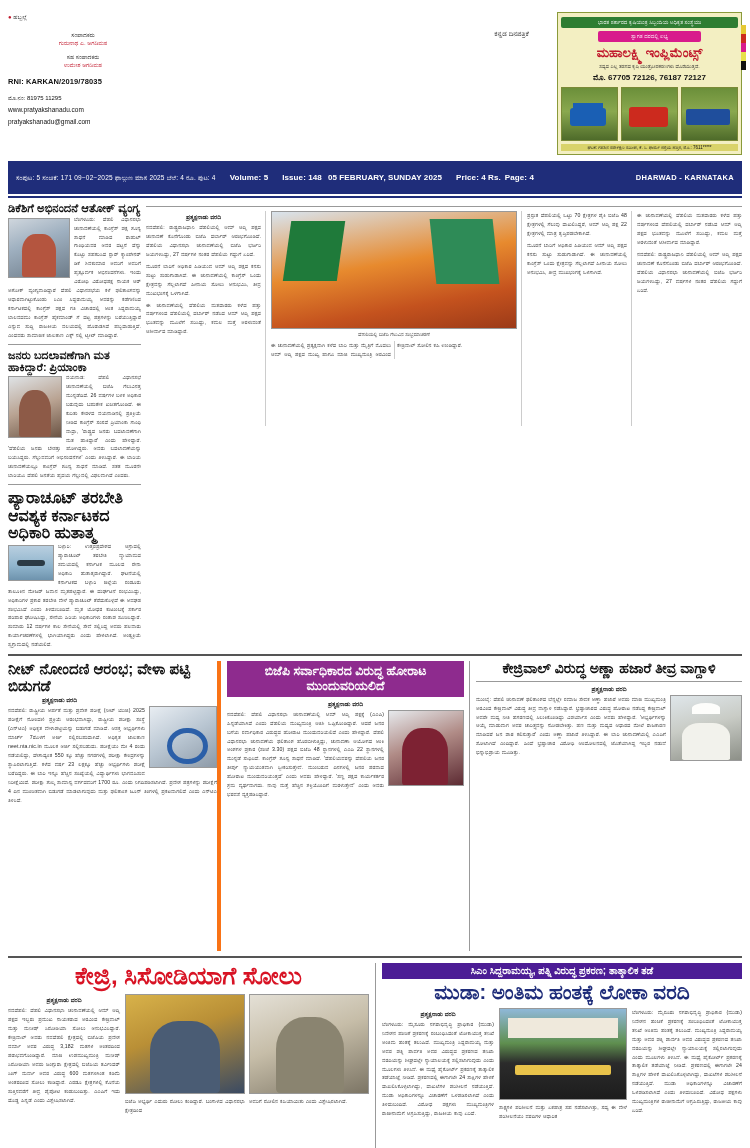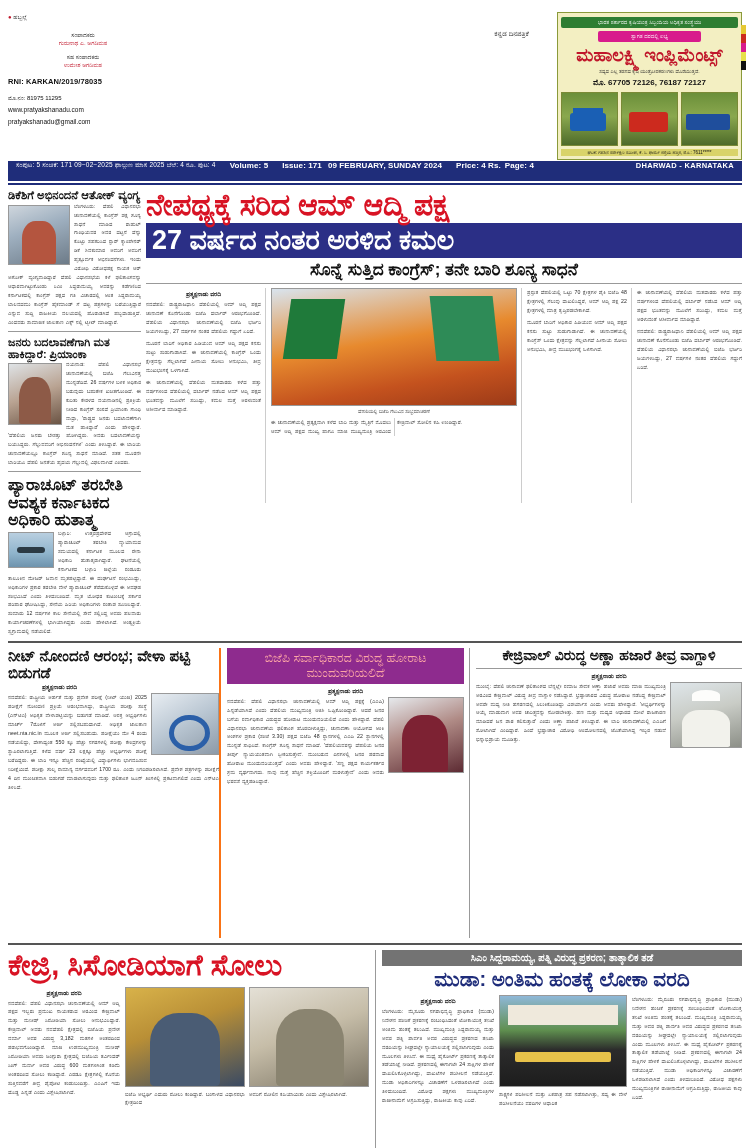--- a/index.html
+++ b/index.html
@@ -35,56 +35,56 @@
     font-family: "Liberation Sans", sans-serif;
     text-shadow: 0.5px 0.5px 0 #a60d1b;
   }
   .logo-sub-kn { font-size: 7px; color: #111; margin-top: 10px; margin-right: 28px; text-align: right; }
   .logo-sub-en { font-size: 7.5px; font-weight: bold; color: #111; letter-spacing: .2px; margin-top: 2px; }
 
   .mh-right { flex: 0 0 185px; padding-top: 6px; }
   .ad-box { border: 1px solid #8a9a3a; background: #f3efc2; padding: 4px 3px 3px 3px; position: relative; }
   .ad-l1 { background: #2e7d32; color: #fff; font-size: 5.5px; text-align: center; padding: 2px 1px; border-radius: 2px; }
   .ad-l2 { background: #d81b8c; color: #fff; font-size: 5.5px; text-align: center; padding: 2px 1px; margin: 3px auto; width: 58%; border-radius: 2px; }
-  .ad-title { color: #c0162a; font-size: 18px; font-weight: bold; text-align: center; margin: 3px 0 2px; }
+  .ad-title { color: #c0162a; font-size: 13px; font-weight: bold; text-align: center; margin: 3px 0 2px; }
   .ad-desc { font-size: 5px; color: #222; text-align: center; line-height: 1.3; }
   .ad-phone { font-size: 8px; font-weight: bold; color: #111; text-align: center; margin: 3px 0 4px; }
   .ad-imgs { display: flex; gap: 3px; }
   .ad-img { flex: 1; height: 54px; border: 1px solid #7a8a36; position: relative; overflow: hidden;
             background: linear-gradient(180deg,#6b8f3a 0%, #8aa84e 45%, #4e6b2a 100%); }
   .ad-img.a::after { content:""; position:absolute; left:14%; top:40%; width:66%; height:34%; background:#1a5fb4; border-radius:3px; box-shadow: 0 -8px 0 -3px #1a5fb4; }
   .ad-img.b::after { content:""; position:absolute; left:12%; top:38%; width:72%; height:38%; background:#cc2a1e; border-radius:3px; }
   .ad-img.c::after { content:""; position:absolute; left:8%; top:42%; width:80%; height:30%; background:#1f4e9c; border-radius:2px; }
   .ad-foot { font-size: 4.5px; color: #111; text-align: center; margin-top: 3px; background: #d9d36a; padding: 1px; }
   .ad-colorbar { position: absolute; right: -5px; top: 12px; width: 5px; }
   .ad-colorbar i { display: block; width: 5px; height: 9px; }
 
   
   .datebar {
-    background: #1f2d7a; color: #fff; height: 20px;
-    display: flex; padding: 0 8px; margin-top: 5px;
+    background: #1f2d7a; color: #fff; height: 33px;
+    display: flex; align-items: center; padding: 0 8px; margin-top: 5px;
     font-size: 7px; gap: 0;
   }
   .db-kn { font-size: 6.5px; letter-spacing: .2px; }
   .db-en { font-size: 8px; font-weight: bold; margin-left: 14px; letter-spacing: .1px; }
   .db-place { margin-left: auto; font-size: 7.5px; font-weight: bold; letter-spacing: .3px; }
   .rule-thick { border-top: 2px solid #1f2d7a; margin: 2px 0 4px; }
 
   
   .body-grid { display: flex; gap: 5px; }
   .col-left { flex: 0 0 133px; }
   .col-main { flex: 1; }
 
   
   .hl-red { color: #d81324; font-weight: bold; line-height: 1.08; }
   .hl-blue { color: #1f2d7a; font-weight: bold; line-height: 1.08; }
   .hl-black { color: #111; font-weight: bold; line-height: 1.1; }
   .hl-band-blue { background: #2b2f86; color: #fff; font-weight: bold; padding: 2px 6px; line-height: 1.12; }
-  .hl-band-purple { background: #8e2b8e; color: #fca5a5; font-weight: normal; padding: 3px 21px; line-height: 1.18; text-align: center; }
-  .hl-band-red { background: #737373; color: #fff; font-weight: bold; padding: 2px 5px; line-height: 1.2; text-align: center; }
+  .hl-band-purple { background: #8e2b8e; color: #ffffff; font-weight: bold; padding: 3px 21px; line-height: 1.18; text-align: center; }
+  .hl-band-red { background: #4c1d95; color: #fff; font-weight: bold; padding: 2px 5px; line-height: 1.2; text-align: center; }
 
   .byline { font-size: 6px; font-weight: bold; color: #222; text-align: center; margin: 3px 0 2px; }
 
   
   .txt { font-size: 5.2px; color: #2a2a2a; text-align: justify; line-height: 1.72; letter-spacing: .1px; hyphens: auto; word-spacing: .4px; }
 
   .photo { position: relative; overflow: hidden; border: 1px solid #999; }
 
   
   .ph-ashok { background: linear-gradient(160deg,#cfd6dd 0%,#9fb0c0 40%,#6d7b88 100%); }
@@ -168,22 +168,22 @@
           <div class="ad-img c"></div>
         </div>
         <div class="ad-foot">ಘಟಕ: ಗದಗಿನ ಸರ್ವೇಕ್ಷಣ ಸಮೀಪ, ಕೆ. ಸಿ. ಫಾರ್ಮ ರಸ್ತೆಯ ಹತ್ತಿರ, ಮೊ.: 7611*****</div>
       </div>
     </div>
   </div>
 
   <div class="datebar">
     <span class="db-kn">ಸಂಪುಟ: 5   ಸಂಚಿಕೆ: 171   09−02−2025   ಫಾಲ್ಗುಣ ಮಾಸ 2025   ಬೆಲೆ: 4 ರೂ.   ಪುಟ: 4</span>
     <span class="db-en">Volume: 5</span>
-    <span class="db-en">Issue: 171</span>
-    <span class="db-en" style="margin-left:6px">09 FEBRUARY, SUNDAY 2024</span>
+    <span class="db-en">Issue: 148</span>
+    <span class="db-en" style="margin-left:6px">05 FEBRUARY, SUNDAY 2025</span>
     <span class="db-en" style="">Price: 4 Rs.</span>
     <span class="db-en" style="margin-left:4px">Page: 4</span>
     <span class="db-place">DHARWAD - KARNATAKA</span>
   </div>
   <div class="rule-thick"></div>
 
   <div class="body-grid">
 
     <div class="col-left">
 
@@ -205,25 +205,20 @@
 
       <div>
         <div class="hl-black" style="font-size:16px">ಪ್ಯಾರಾಚೂಟ್ ತರಬೇತಿ ಆವಶ್ಯಕ ಕರ್ನಾಟಕದ ಅಧಿಕಾರಿ ಹುತಾತ್ಮ</div>
         <div class="photo ph-heli" style="width:46px;height:36px;float:left;margin:3px 4px 2px 0"></div>
         <div class="txt">ಬಳ್ಳಾರಿ: ಉತ್ತರಪ್ರದೇಶದ ಆಗ್ರಾದಲ್ಲಿ ಪ್ಯಾರಾಚೂಟ್ ತರಬೇತಿ ವ್ಯಾಯಾಮದ ಸಮಯದಲ್ಲಿ ಕರ್ನಾಟಕ ಮೂಲದ ಸೇನಾ ಅಧಿಕಾರಿ ಹುತಾತ್ಮರಾಗಿದ್ದಾರೆ. ಘಟನೆಯಲ್ಲಿ ಕರ್ನಾಟಕದ ಬಳ್ಳಾರಿ ಜಿಲ್ಲೆಯ ಸಂಡೂರು ತಾಲೂಕಿನ ಮೇಜರ್ ಜವಾನ ಮೃತಪಟ್ಟಿದ್ದಾರೆ. ಈ ದುರ್ಘಟನೆ ಸಂಭವಿಸಿದ್ದು, ಅಧಿಕಾರಿಗಳ ಪ್ರಕಾರ ತರಬೇತಿ ವೇಳೆ ಪ್ಯಾರಾಚೂಟ್ ತೆರೆದುಕೊಳ್ಳದೆ ಈ ಅವಘಡ ಸಂಭವಿಸಿದೆ ಎಂದು ತಿಳಿದುಬಂದಿದೆ. ಮೃತ ಯೋಧರ ಕುಟುಂಬಕ್ಕೆ ಸರ್ಕಾರ ಪರಿಹಾರ ಘೋಷಿಸಿದ್ದು, ಸೇನೆಯ ಹಿರಿಯ ಅಧಿಕಾರಿಗಳು ಸಂತಾಪ ಸೂಚಿಸಿದ್ದಾರೆ. ಸುಮಾರು 12 ವರ್ಷಗಳ ಕಾಲ ಸೇನೆಯಲ್ಲಿ ಸೇವೆ ಸಲ್ಲಿಸಿದ್ದ ಅವರು ಹಲವಾರು ಕಾರ್ಯಾಚರಣೆಗಳಲ್ಲಿ ಭಾಗಿಯಾಗಿದ್ದರು ಎಂದು ಹೇಳಲಾಗಿದೆ. ಅಂತ್ಯಕ್ರಿಯೆ ಸ್ವಗ್ರಾಮದಲ್ಲಿ ನಡೆಯಲಿದೆ.</div>
       </div>
     </div>
 
     <div class="col-main">
 
-      <div>
-        <div class="hl-red" style="font-size:30px;letter-spacing:-.3px">ನೇಪಥ್ಯಕ್ಕೆ ಸರಿದ ಆಮ್ ಆದ್ಮಿ ಪಕ್ಷ</div>
-        <div class="hl-band-blue" style="font-size:27px;margin-top:2px">27 ವರ್ಷದ ನಂತರ ಅರಳಿದ ಕಮಲ</div>
-        <div class="hl-black" style="font-size:17px;margin-top:3px;text-align:center">ಸೊನ್ನೆ ಸುತ್ತಿದ ಕಾಂಗ್ರೆಸ್; ತನೇ ಬಾರಿ ಶೂನ್ಯ ಸಾಧನೆ</div>
-      </div>
 
       <div class="hrule"></div>
 
       <div style="display:flex;gap:5px;height:215px;overflow:hidden">
 
         <div style="flex:0 0 120px;border-right:1px solid #ccc;padding-right:4px">
           <div class="byline">ಪ್ರತ್ಯಕ್ಷನಾಡು ವರದಿ</div>
           <div class="txt">ನವದೆಹಲಿ: ರಾಷ್ಟ್ರರಾಜಧಾನಿ ದೆಹಲಿಯಲ್ಲಿ ಆಮ್ ಆದ್ಮಿ ಪಕ್ಷದ ಚುನಾವಣೆ ಕೊನೆಗೊಂಡು ಬಿಜೆಪಿ ದರ್ಬಾರ್ ಆರಂಭಗೊಂಡಿದೆ. ದೆಹಲಿಯ ವಿಧಾನಸಭಾ ಚುನಾವಣೆಯಲ್ಲಿ ಬಿಜೆಪಿ ಭರ್ಜರಿ ಜಯಗಳಿಸಿದ್ದು, 27 ವರ್ಷಗಳ ನಂತರ ದೆಹಲಿಯ ಗದ್ದುಗೆ ಏರಿದೆ.</div>
           <div class="txt" style="margin-top:3px">ಮೂರನೆ ಬಾರಿಗೆ ಅಧಿಕಾರ ಹಿಡಿಯುವ ಆಮ್ ಆದ್ಮಿ ಪಕ್ಷದ ಕನಸು ಸುಟ್ಟು ಸುಡುಗಾಡಾಗಿದೆ. ಈ ಚುನಾವಣೆಯಲ್ಲಿ ಕಾಂಗ್ರೆಸ್ ಒಂದು ಕ್ಷೇತ್ರವನ್ನು ಗೆಲ್ಲಲಾಗದೆ ಹೀನಾಯ ಸೋಲು ಅನುಭವಿಸಿ, ತೀವ್ರ ಮುಖಭಂಗಕ್ಕೆ ಒಳಗಾಗಿದೆ.</div>
           <div class="txt" style="margin-top:3px">ಈ ಚುನಾವಣೆಯಲ್ಲಿ ದೆಹಲಿಯ ಮತದಾರರು ಕಳೆದ ಹತ್ತು ವರ್ಷಗಳಿಂದ ದೆಹಲಿಯಲ್ಲಿ ದರ್ಬಾರ್ ನಡೆಸಿದ ಆಮ್ ಆದ್ಮಿ ಪಕ್ಷದ ಭೂತವನ್ನು ಮೂಲೆಗೆ ಸರಿಸಿದ್ದು, ಕಮಲ ಮತ್ತೆ ಅರಳುವಂತೆ ಆಶೀರ್ವಾದ ಮಾಡಿದ್ದಾರೆ.</div>
@@ -245,21 +240,21 @@
           <div class="txt" style="margin-top:3px">ನವದೆಹಲಿ: ರಾಷ್ಟ್ರರಾಜಧಾನಿ ದೆಹಲಿಯಲ್ಲಿ ಆಮ್ ಆದ್ಮಿ ಪಕ್ಷದ ಚುನಾವಣೆ ಕೊನೆಗೊಂಡು ಬಿಜೆಪಿ ದರ್ಬಾರ್ ಆರಂಭಗೊಂಡಿದೆ. ದೆಹಲಿಯ ವಿಧಾನಸಭಾ ಚುನಾವಣೆಯಲ್ಲಿ ಬಿಜೆಪಿ ಭರ್ಜರಿ ಜಯಗಳಿಸಿದ್ದು, 27 ವರ್ಷಗಳ ನಂತರ ದೆಹಲಿಯ ಗದ್ದುಗೆ ಏರಿದೆ.</div>
         </div>
       </div>
     </div>
   </div>
 
   <div class="hrule-thick"></div>
 
   <div style="display:flex;gap:6px;height:290px;overflow:hidden">
 
-    <div style="flex:0 0 213px;border-right:2px solid #f97316;">
+    <div style="flex:0 0 213px;border-right:4px solid #f97316;">
       <div class="hl-black" style="font-size:15px;text-align:left">ನೀಟ್ ನೋಂದಣಿ ಆರಂಭ; ವೇಳಾ ಪಟ್ಟಿ ಬಿಡುಗಡೆ</div>
       <div class="byline" style="text-align:left;margin-left:34px">ಪ್ರತ್ಯಕ್ಷನಾಡು ವರದಿ</div>
       <div class="photo ph-steth" style="width:68px;height:62px;float:right;margin:0 0 3px 4px"></div>
       <div class="txt">ನವದೆಹಲಿ: ರಾಷ್ಟ್ರೀಯ ಅರ್ಹತೆ ಮತ್ತು ಪ್ರವೇಶ ಪರೀಕ್ಷೆ (ನೀಟ್ ಯುಜಿ) 2025 ಪರೀಕ್ಷೆಗೆ ನೋಂದಣಿ ಪ್ರಕ್ರಿಯೆ ಆರಂಭವಾಗಿದ್ದು, ರಾಷ್ಟ್ರೀಯ ಪರೀಕ್ಷಾ ಸಂಸ್ಥೆ (ಎನ್‌ಟಿಎ) ಅಧಿಕೃತ ವೇಳಾಪಟ್ಟಿಯನ್ನು ಬಿಡುಗಡೆ ಮಾಡಿದೆ. ಆಸಕ್ತ ಅಭ್ಯರ್ಥಿಗಳು ಮಾರ್ಚ್ 7ರೊಳಗೆ ಅರ್ಜಿ ಸಲ್ಲಿಸಬಹುದಾಗಿದೆ. ಅಧಿಕೃತ ಜಾಲತಾಣ neet.nta.nic.in ಮೂಲಕ ಅರ್ಜಿ ಸಲ್ಲಿಸಬಹುದು. ಪರೀಕ್ಷೆಯು ಮೇ 4 ರಂದು ನಡೆಯಲಿದ್ದು, ದೇಶಾದ್ಯಂತ 550 ಕ್ಕೂ ಹೆಚ್ಚು ನಗರಗಳಲ್ಲಿ ಪರೀಕ್ಷಾ ಕೇಂದ್ರಗಳನ್ನು ಸ್ಥಾಪಿಸಲಾಗುತ್ತಿದೆ. ಕಳೆದ ವರ್ಷ 23 ಲಕ್ಷಕ್ಕೂ ಹೆಚ್ಚು ಅಭ್ಯರ್ಥಿಗಳು ಪರೀಕ್ಷೆ ಬರೆದಿದ್ದರು. ಈ ಬಾರಿ ಇನ್ನೂ ಹೆಚ್ಚಿನ ಸಂಖ್ಯೆಯಲ್ಲಿ ವಿದ್ಯಾರ್ಥಿಗಳು ಭಾಗವಹಿಸುವ ನಿರೀಕ್ಷೆಯಿದೆ. ಪರೀಕ್ಷಾ ಶುಲ್ಕ ಸಾಮಾನ್ಯ ವರ್ಗದವರಿಗೆ 1700 ರೂ. ಎಂದು ನಿಗದಿಪಡಿಸಲಾಗಿದೆ. ಪ್ರವೇಶ ಪತ್ರಗಳನ್ನು ಪರೀಕ್ಷೆಗೆ 4 ದಿನ ಮುಂಚಿತವಾಗಿ ಬಿಡುಗಡೆ ಮಾಡಲಾಗುವುದು ಮತ್ತು ಫಲಿತಾಂಶ ಜೂನ್ ತಿಂಗಳಲ್ಲಿ ಪ್ರಕಟವಾಗಲಿದೆ ಎಂದು ಎನ್‌ಟಿಎ ತಿಳಿಸಿದೆ.</div>
     </div>
 
     <div style="flex:0 0 243px;border-right:1px solid #999;padding-right:5px">
       <div class="hl-band-purple" style="font-size:12.5px">ಬಿಜೆಪಿ ಸರ್ವಾಧಿಕಾರದ ವಿರುದ್ಧ ಹೋರಾಟ ಮುಂದುವರಿಯಲಿದೆ</div>
       <div class="byline" style="text-align:center;margin-top:4px">ಪ್ರತ್ಯಕ್ಷನಾಡು ವರದಿ</div>
       <div class="photo ph-atishi" style="width:76px;height:76px;float:right;margin:0 0 3px 4px"></div>
@@ -273,21 +268,21 @@
       <div class="photo ph-anna" style="width:72px;height:66px;float:right;margin:0 0 3px 4px"></div>
       <div class="txt">ಮುಂಬೈ: ದೆಹಲಿ ಚುನಾವಣೆ ಫಲಿತಾಂಶದ ಬೆನ್ನಲ್ಲೇ ಸಮಾಜ ಸೇವಕ ಅಣ್ಣಾ ಹಜಾರೆ ಅವರು ಮಾಜಿ ಮುಖ್ಯಮಂತ್ರಿ ಅರವಿಂದ ಕೇಜ್ರಿವಾಲ್ ವಿರುದ್ಧ ತೀವ್ರ ವಾಗ್ದಾಳಿ ನಡೆಸಿದ್ದಾರೆ. ಭ್ರಷ್ಟಾಚಾರದ ವಿರುದ್ಧ ಹೋರಾಟ ನಡೆಸಿದ್ದ ಕೇಜ್ರಿವಾಲ್ ಅವರೇ ಮದ್ಯ ನೀತಿ ಹಗರಣದಲ್ಲಿ ಸಿಲುಕಿಕೊಂಡಿದ್ದು ವಿಪರ್ಯಾಸ ಎಂದು ಅವರು ಹೇಳಿದ್ದಾರೆ. 'ಅಭ್ಯರ್ಥಿಗಳನ್ನು ಆಯ್ಕೆ ಮಾಡುವಾಗ ಅವರ ಚಾರಿತ್ರ್ಯವನ್ನು ನೋಡಬೇಕಿತ್ತು. ಹಣ ಮತ್ತು ಮದ್ಯದ ಆಧಾರದ ಮೇಲೆ ರಾಜಕಾರಣ ಮಾಡಿದರೆ ಜನ ಪಾಠ ಕಲಿಸುತ್ತಾರೆ' ಎಂದು ಅಣ್ಣಾ ಹಜಾರೆ ತಿಳಿಸಿದ್ದಾರೆ. ಈ ಬಾರಿ ಚುನಾವಣೆಯಲ್ಲಿ ಎಎಪಿಗೆ ಸೋಲಾಗಿದೆ ಎಂದಿದ್ದಾರೆ. ಹಿಂದೆ ಭ್ರಷ್ಟಾಚಾರ ವಿರೋಧಿ ಆಂದೋಲನದಲ್ಲಿ ಜೊತೆಯಾಗಿದ್ದ ಇಬ್ಬರ ನಡುವೆ ಭಿನ್ನಾಭಿಪ್ರಾಯ ಮೂಡಿತ್ತು.</div>
     </div>
   </div>
 
   <div class="hrule-thick"></div>
 
   <div style="display:flex;gap:6px;height:245px;overflow:hidden">
 
     <div style="flex:0 0 368px;border-right:1px solid #999;padding-right:6px">
-      <div class="hl-red" style="font-size:29px;text-align:left">ಕೇಜ್ರಿ, ಸಿಸೋಡಿಯಾಗೆ ಸೋಲು</div>
+      <div class="hl-red" style="font-size:24px;text-align:center">ಕೇಜ್ರಿ, ಸಿಸೋಡಿಯಾಗೆ ಸೋಲು</div>
       <div style="display:flex;gap:5px;margin-top:5px">
         <div style="flex:0 0 112px">
           <div class="byline">ಪ್ರತ್ಯಕ್ಷನಾಡು ವರದಿ</div>
           <div class="txt">ನವದೆಹಲಿ: ದೆಹಲಿ ವಿಧಾನಸಭಾ ಚುನಾವಣೆಯಲ್ಲಿ ಆಮ್ ಆದ್ಮಿ ಪಕ್ಷದ ಇಬ್ಬರು ಪ್ರಮುಖ ನಾಯಕರಾದ ಅರವಿಂದ ಕೇಜ್ರಿವಾಲ್ ಮತ್ತು ಮನೀಷ್ ಸಿಸೋಡಿಯಾ ಸೋಲು ಅನುಭವಿಸಿದ್ದಾರೆ. ಕೇಜ್ರಿವಾಲ್ ಅವರು ನವದೆಹಲಿ ಕ್ಷೇತ್ರದಲ್ಲಿ ಬಿಜೆಪಿಯ ಪ್ರವೇಶ ವರ್ಮಾ ಅವರ ವಿರುದ್ಧ 3,182 ಮತಗಳ ಅಂತರದಿಂದ ಪರಾಭವಗೊಂಡಿದ್ದಾರೆ. ಮಾಜಿ ಉಪಮುಖ್ಯಮಂತ್ರಿ ಮನೀಷ್ ಸಿಸೋಡಿಯಾ ಅವರು ಜಂಗ್ಪುರಾ ಕ್ಷೇತ್ರದಲ್ಲಿ ಬಿಜೆಪಿಯ ತರ್ವಿಂದರ್ ಸಿಂಗ್ ಮರ್ವಾ ಅವರ ವಿರುದ್ಧ 600 ಮತಗಳಿಗಿಂತ ಕಡಿಮೆ ಅಂತರದಿಂದ ಸೋಲು ಕಂಡಿದ್ದಾರೆ. ಎರಡೂ ಕ್ಷೇತ್ರಗಳಲ್ಲಿ ಕೊನೆಯ ಸುತ್ತಿನವರೆಗೆ ತೀವ್ರ ಪೈಪೋಟಿ ಕಂಡುಬಂದಿತ್ತು. ಎಎಪಿಗೆ ಇದು ದೊಡ್ಡ ಹಿನ್ನಡೆ ಎಂದು ವಿಶ್ಲೇಷಿಸಲಾಗಿದೆ.</div>
         </div>
         <div style="flex:1">
           <div style="display:flex;gap:4px">
             <div class="photo ph-kejri" style="flex:1;height:100px"></div>
             <div class="photo ph-sisodia" style="flex:1;height:100px"></div>
           </div>

